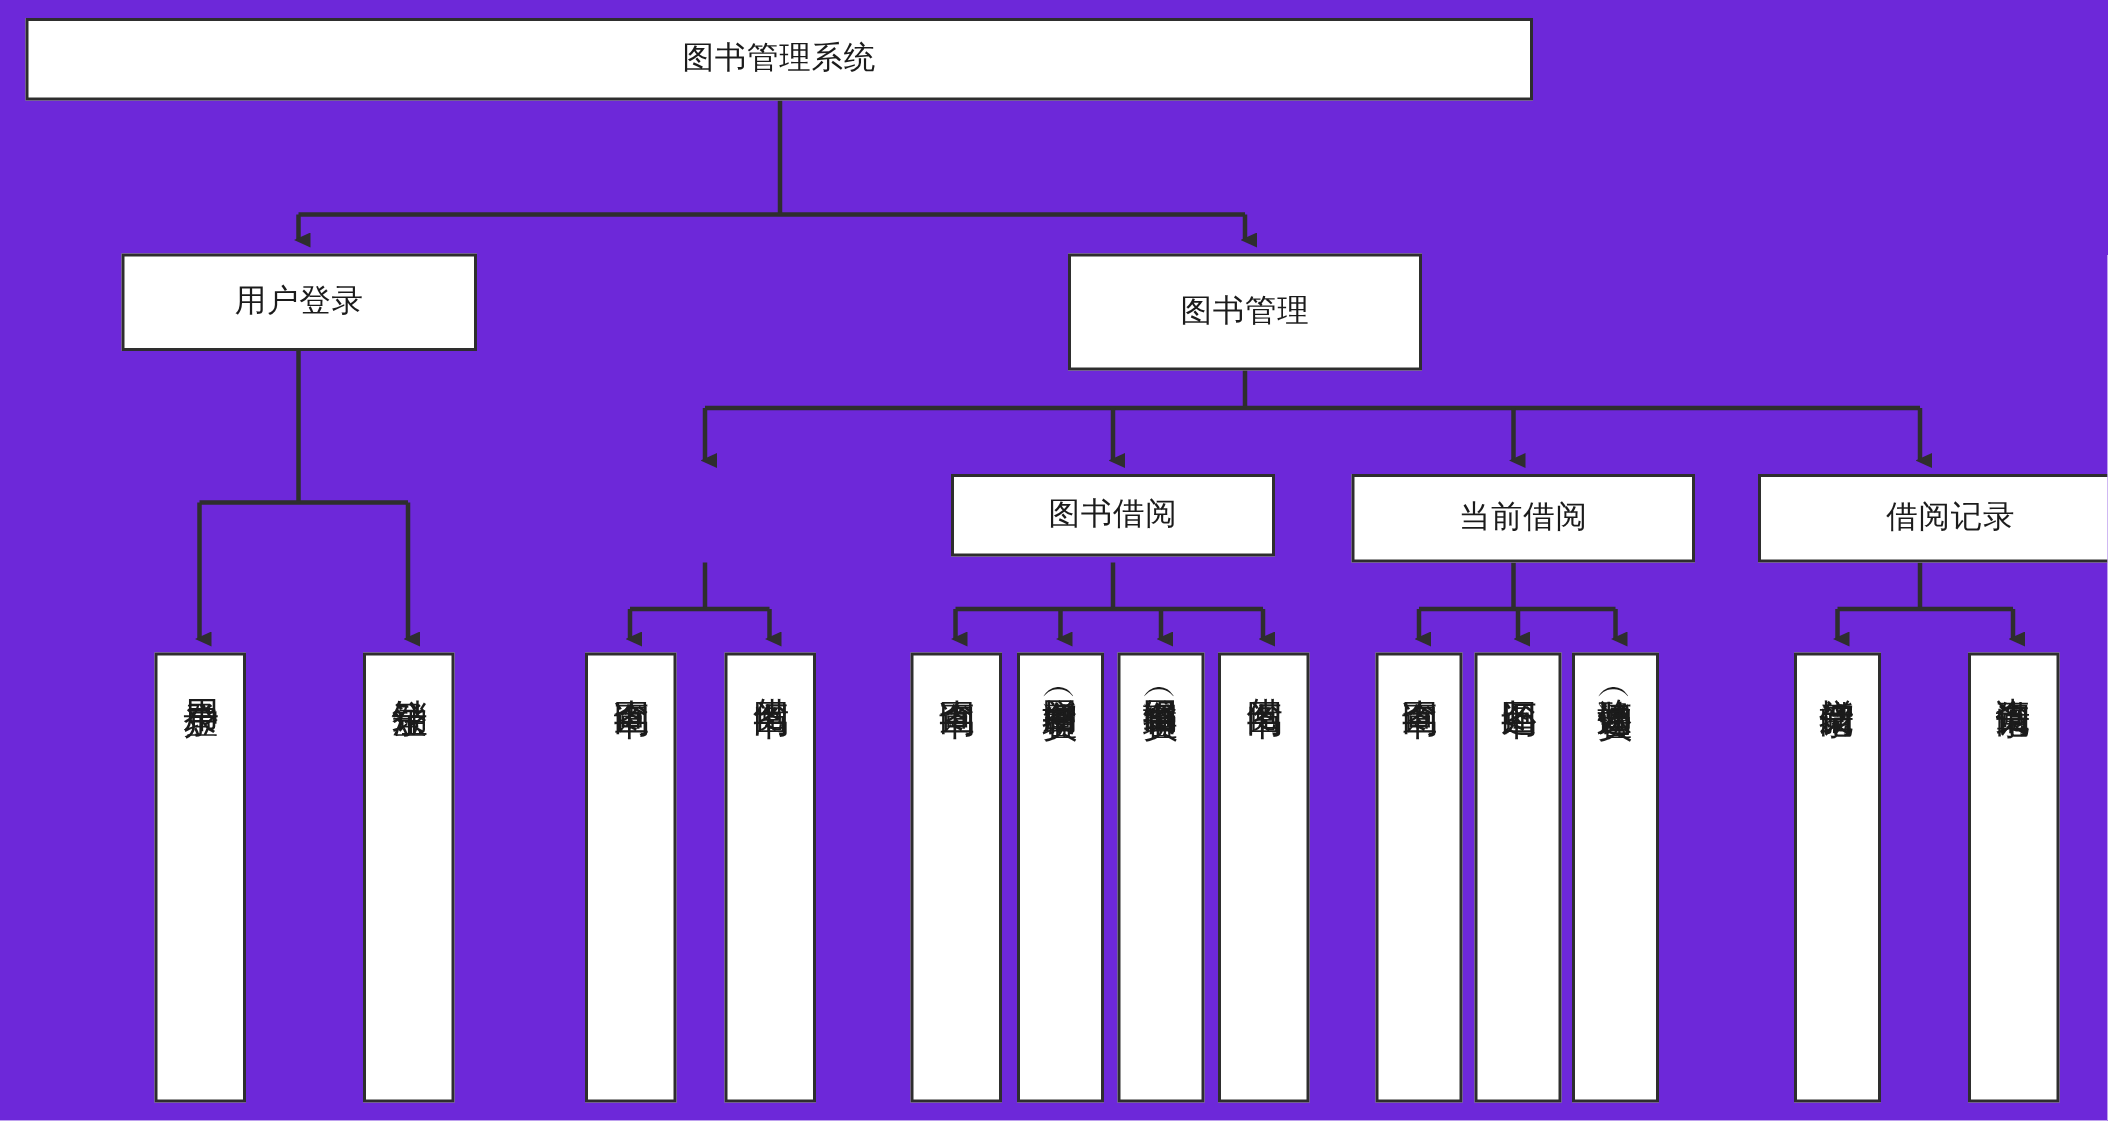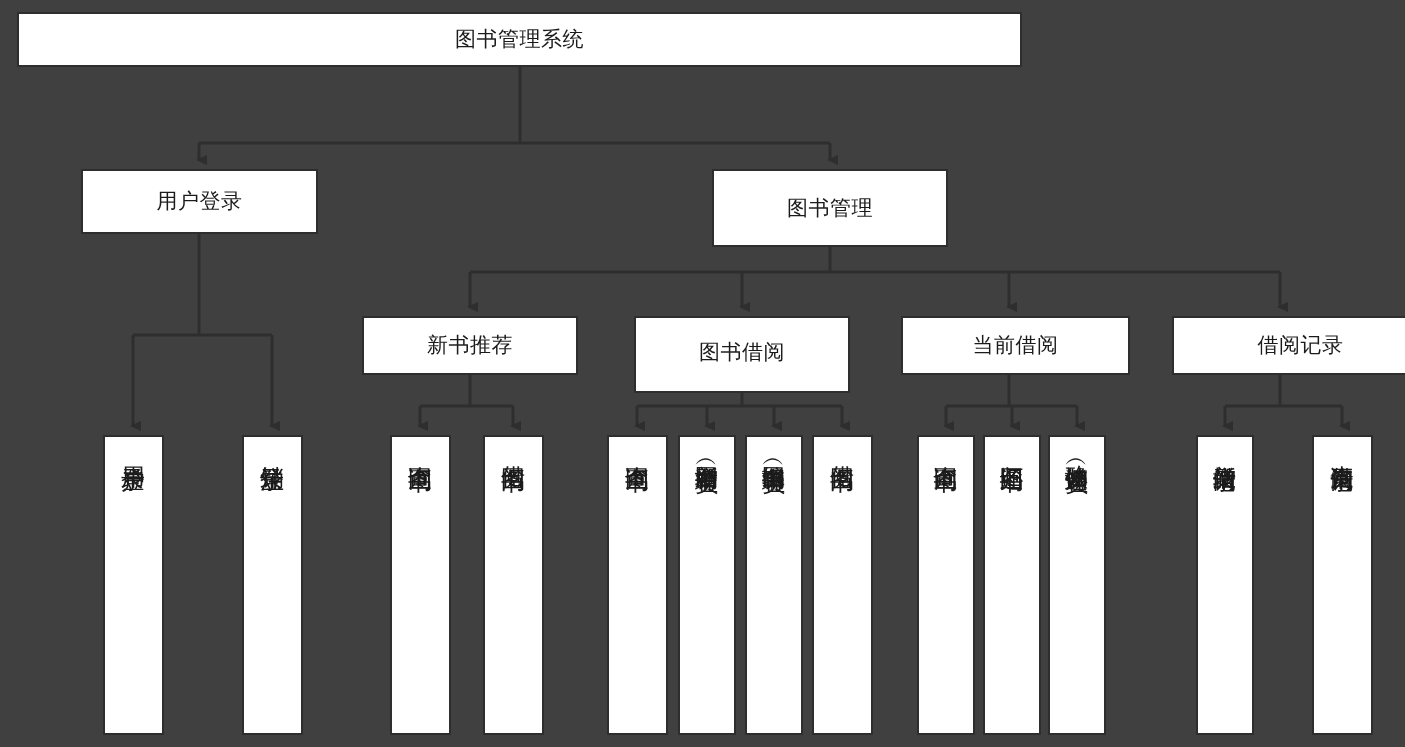--- a/index.html
+++ b/index.html
@@ -7,21 +7,21 @@
     padding: 0;
     background: #ffffff;
   }
   body {
     font-family: "Liberation Sans", "DejaVu Sans", sans-serif;
   }
   #diagram-root {
     position: relative;
     width: 1405px;
     height: 747px;
-    background: #404040;
+    background: #6d28d9;
     overflow: hidden;
     text-align: center;
   }
   #edge-layer {
     position: absolute;
     left: 0;
     top: 0;
     width: 1405px;
     height: 747px;
   }
@@ -131,24 +131,21 @@
     <span class="label">图书管理系统</span>
   </div>
 
   <div class="node horiz" style="left:81px; top:169px; width:237px; height:65px;">
     <span class="label">用户登录</span>
   </div>
   <div class="node horiz" style="left:712px; top:169px; width:236px; height:78px;">
     <span class="label">图书管理</span>
   </div>
 
-  <div class="node horiz" style="left:362px; top:316px; width:216px; height:59px;">
-    <span class="label">新书推荐</span>
-  </div>
-  <div class="node horiz" style="left:634px; top:316px; width:216px; height:77px;font-family:Liberation Mono, monospace;">
+  <div class="node horiz" style="left:634px; top:316px; width:216px; height:55px;">
     <span class="label">图书借阅</span>
   </div>
   <div class="node horiz" style="left:901px; top:316px; width:229px; height:59px;">
     <span class="label">当前借阅</span>
   </div>
   <div class="node horiz" style="left:1172px; top:316px; width:257px; height:59px;">
     <span class="label">借阅记录</span>
   </div>
 
   <div class="node vert" style="left:103px; top:435px; width:61px; height:300px;">

